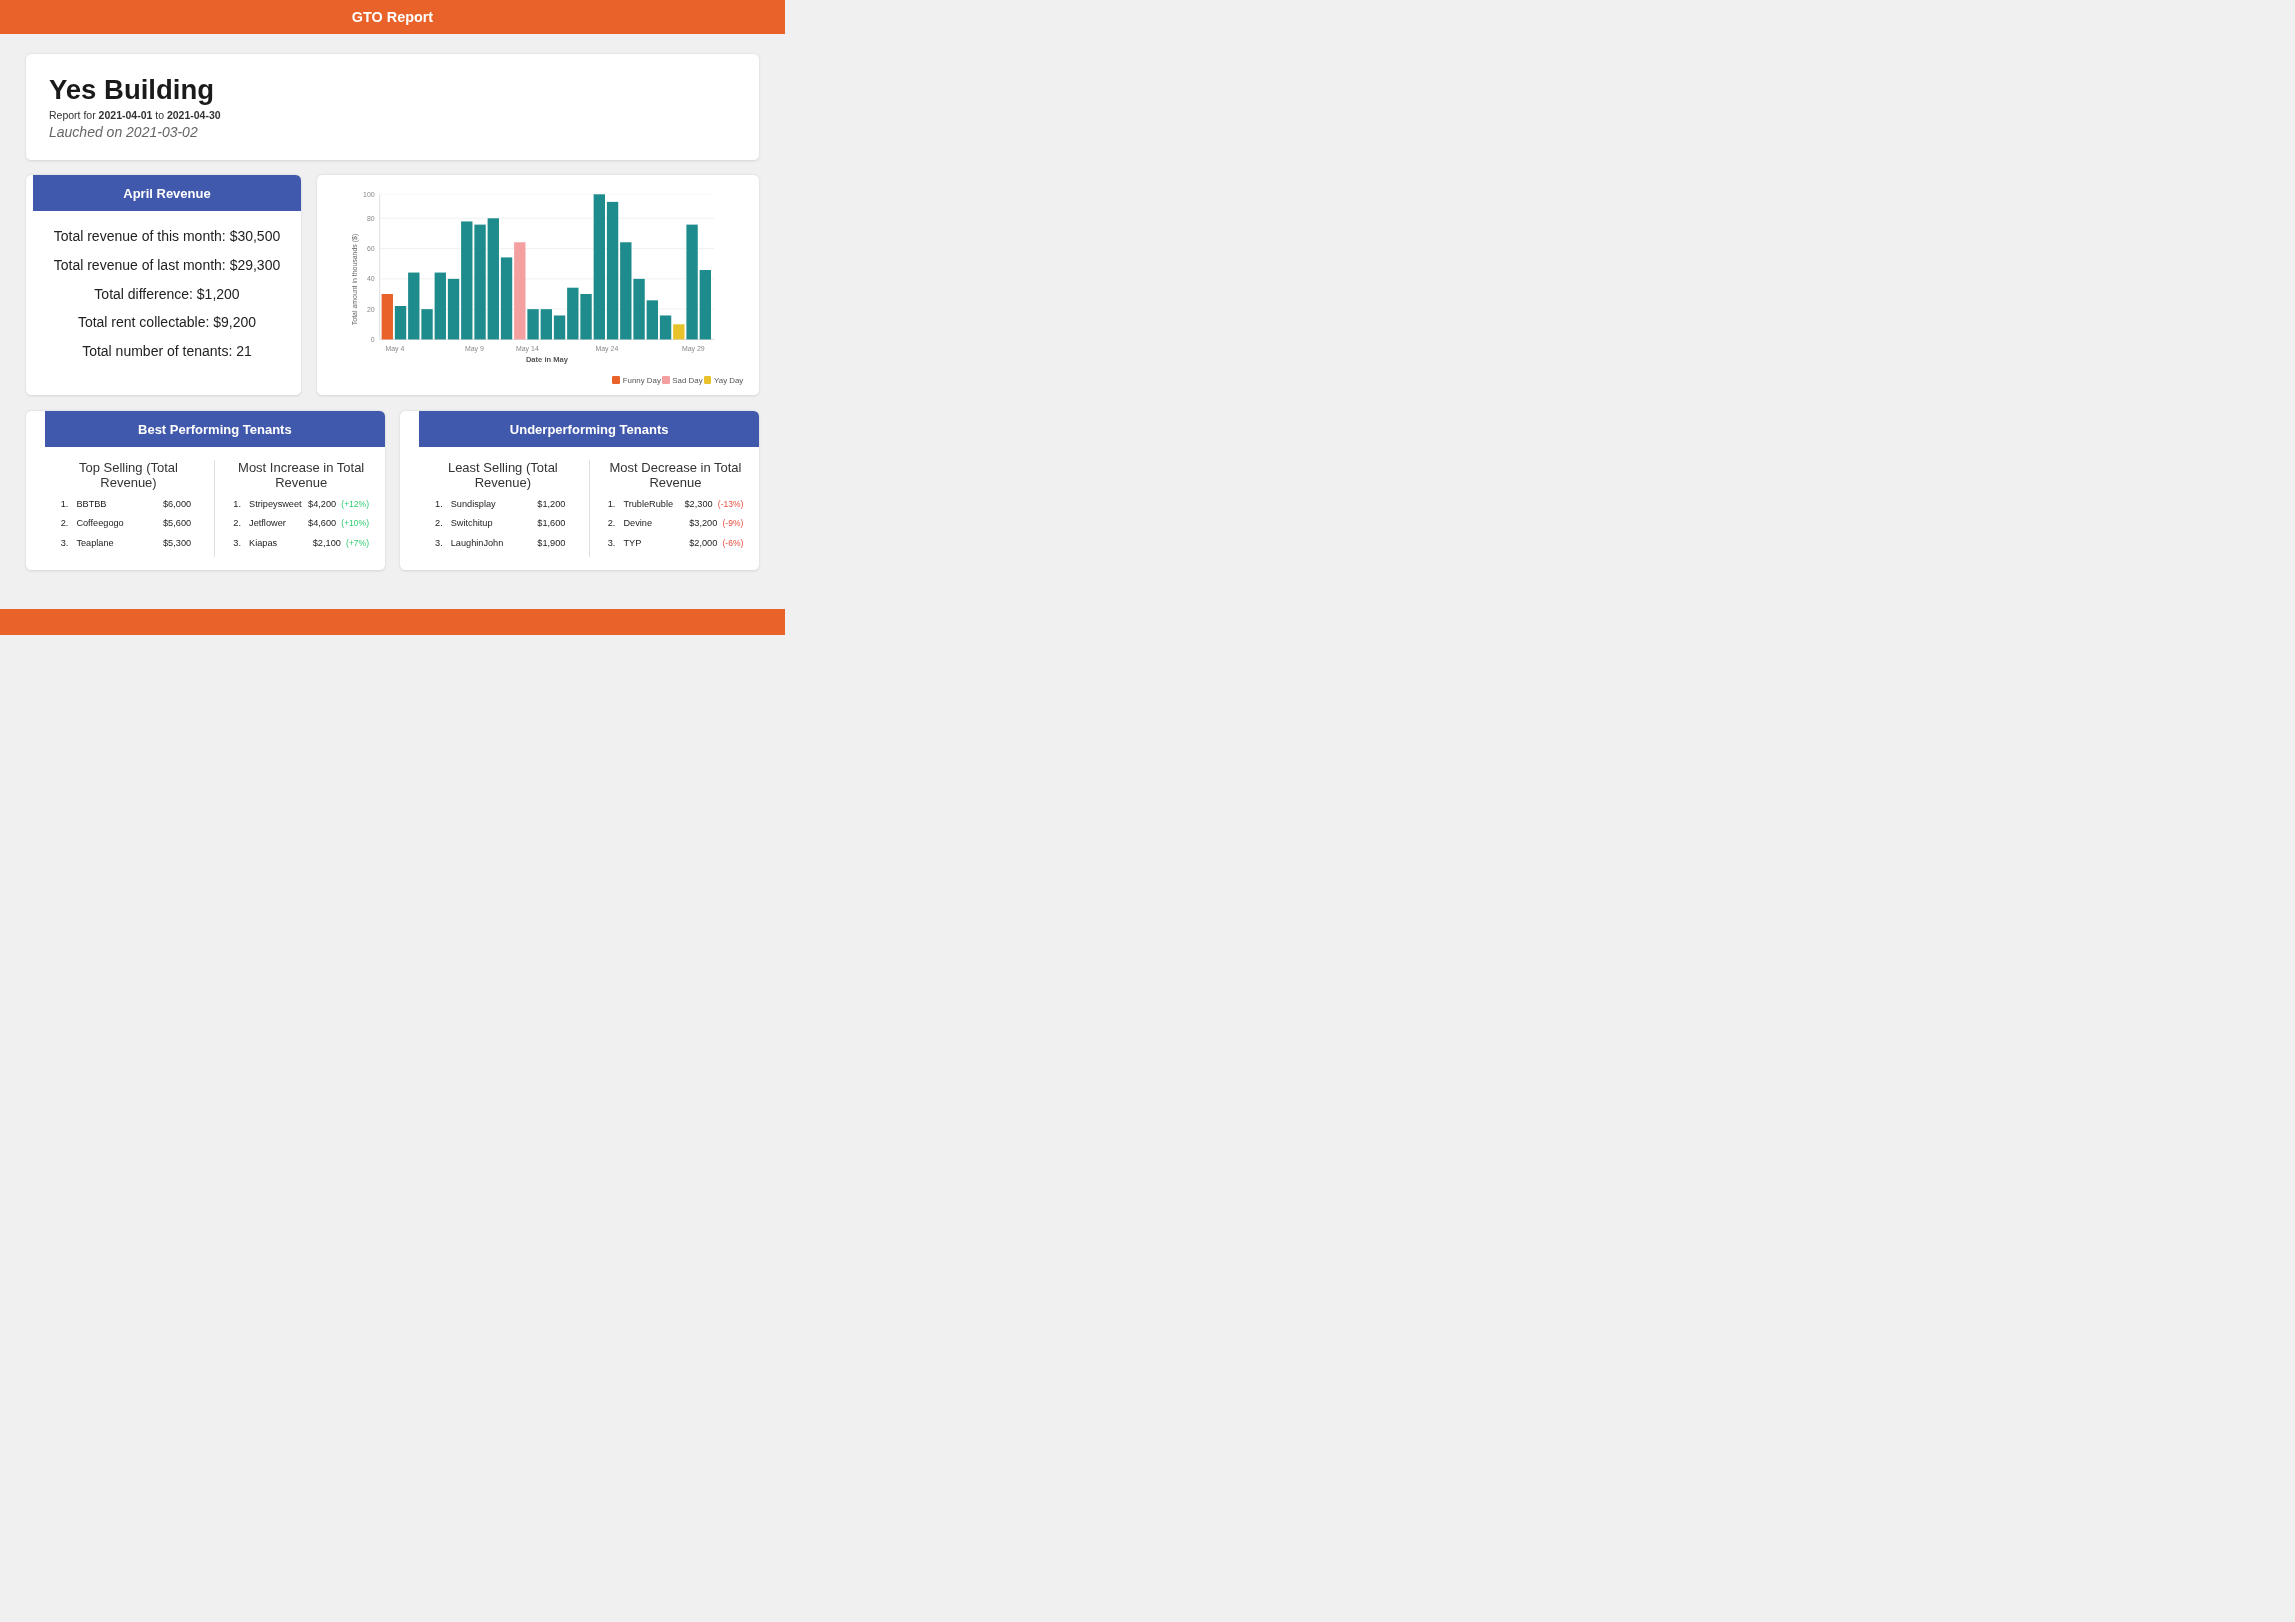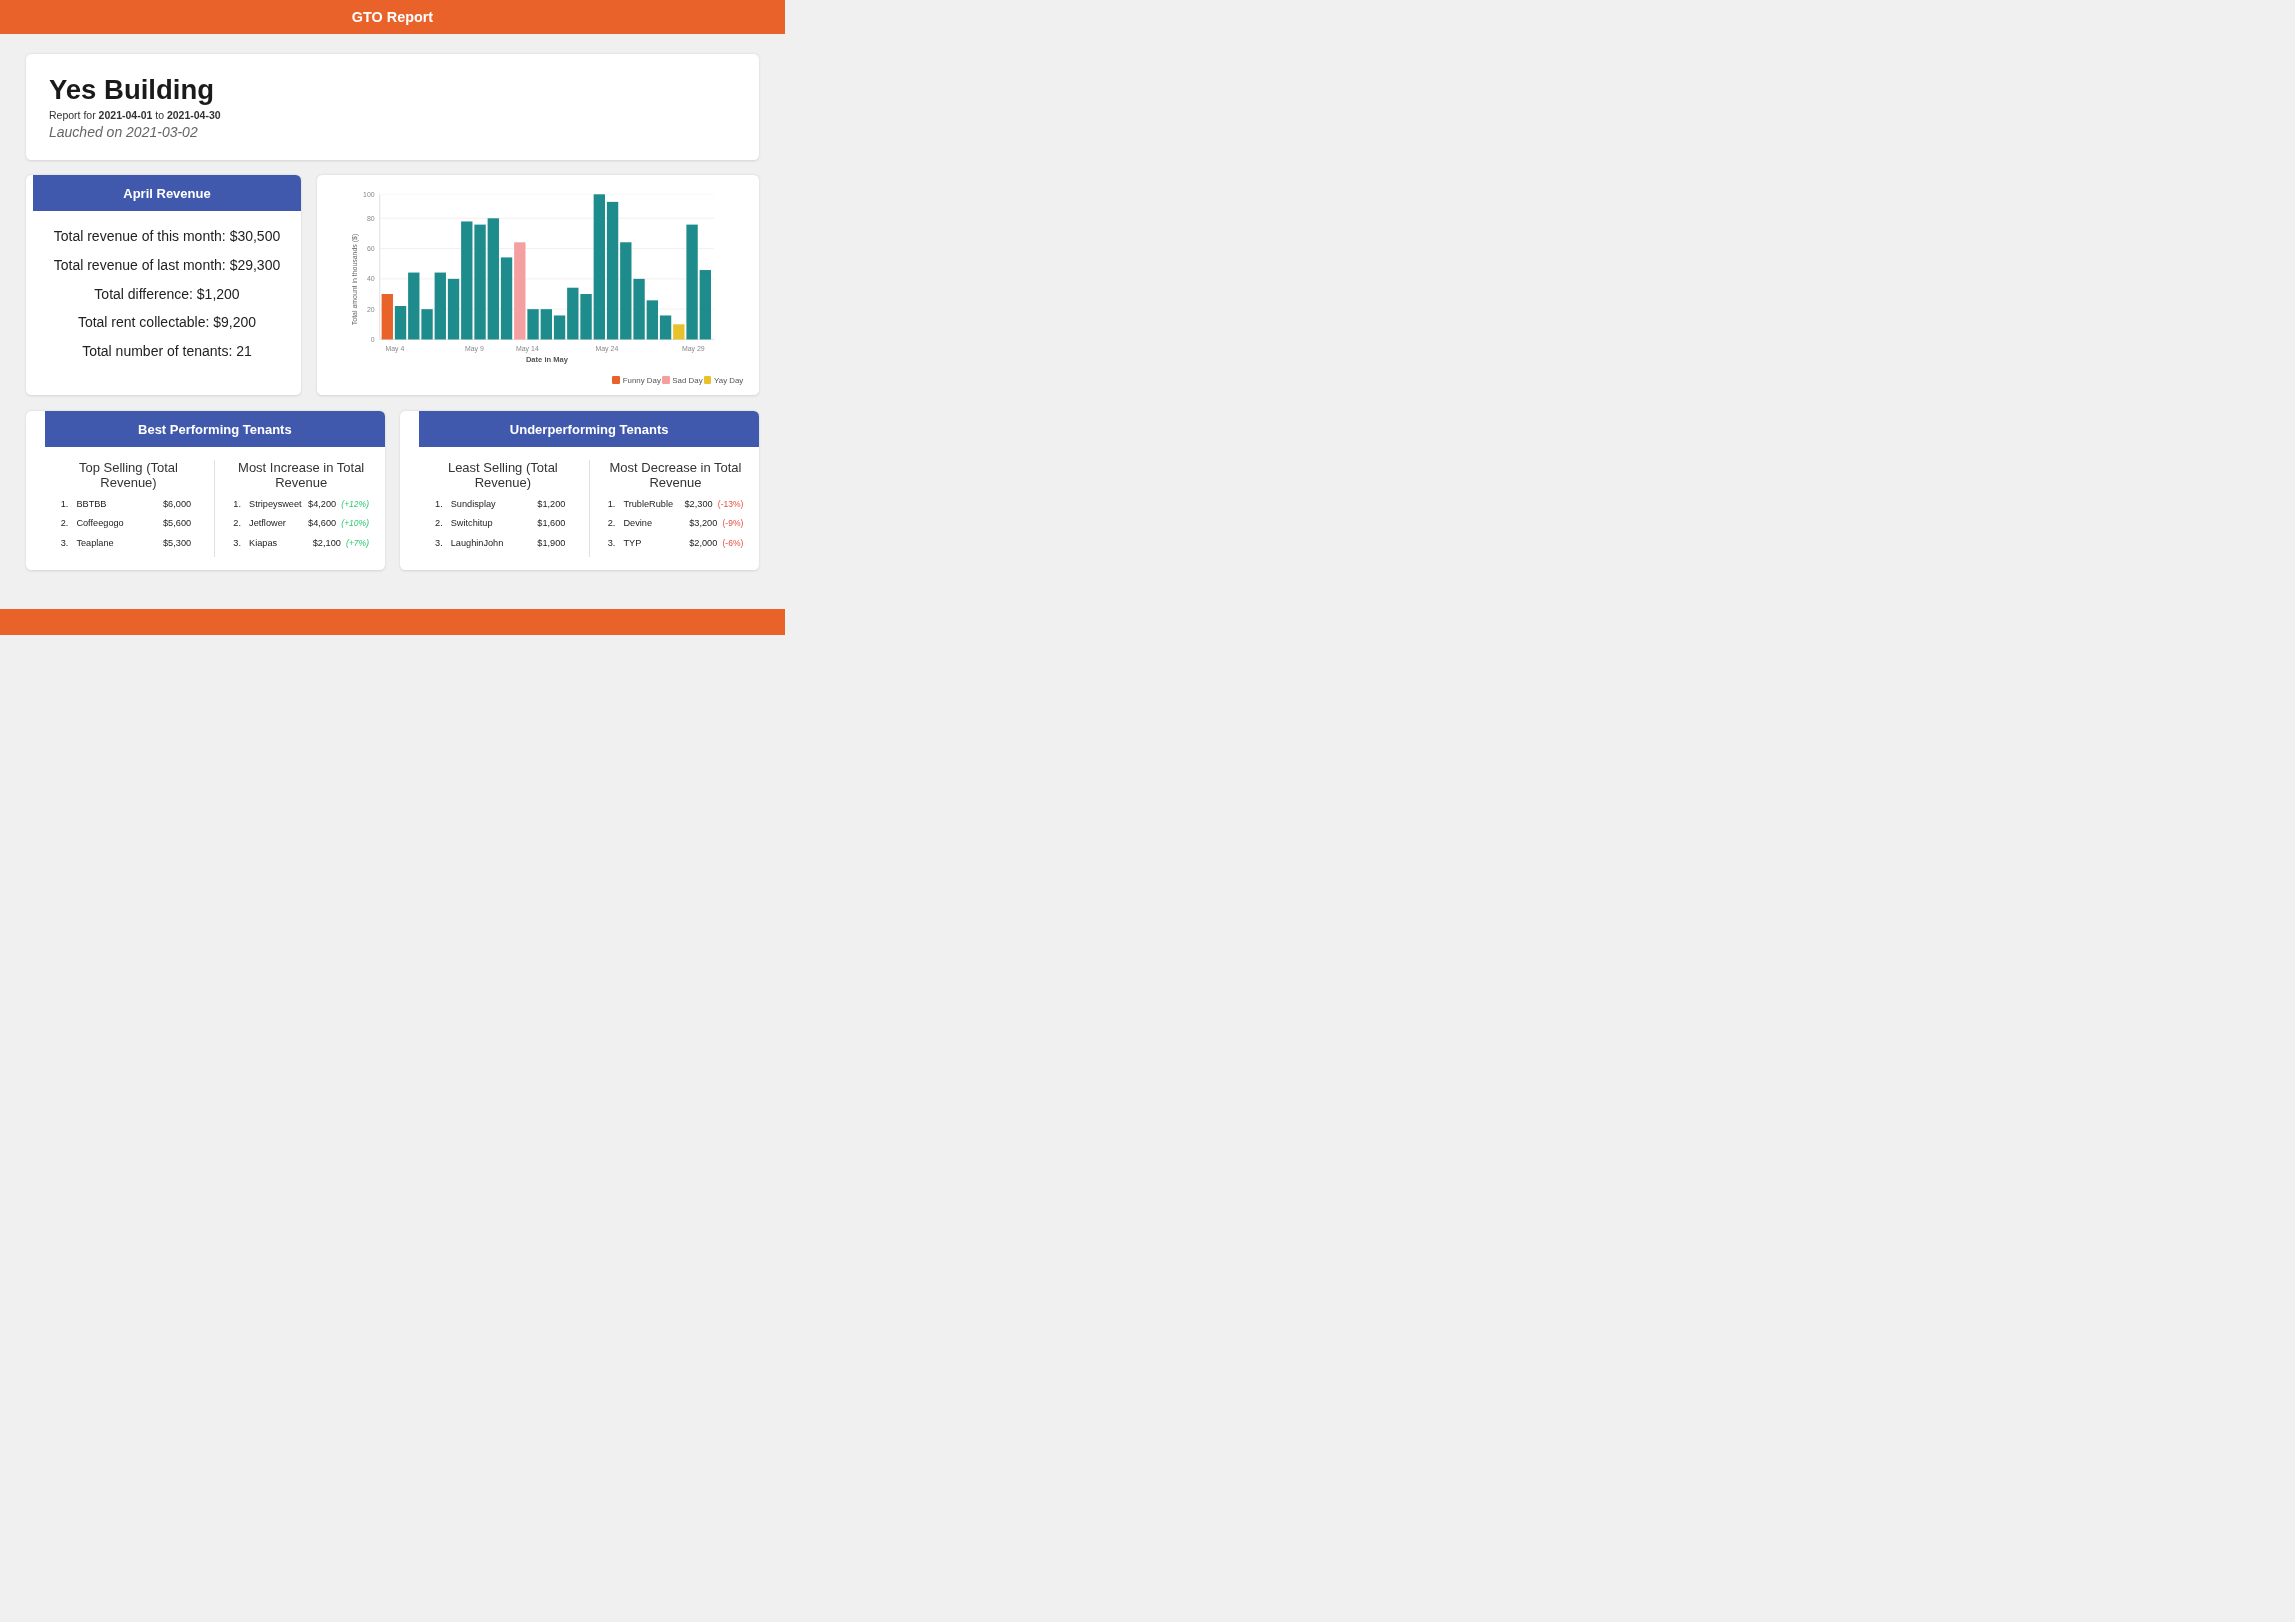--- a/index.html
+++ b/index.html
@@ -154,21 +154,20 @@
       flex: 1;
     }
 
     .tenant-amount {
       margin-right: 5.2px;
     }
 
     .tenant-change-pos {
       color: #2ecc71;
       font-size: 8.5px;
-      font-style: italic;
     }
 
     .tenant-change-neg {
       color: #e74c3c;
       font-size: 8.5px;
     }
 
     
     .chart-svg {
       width: 100%;

